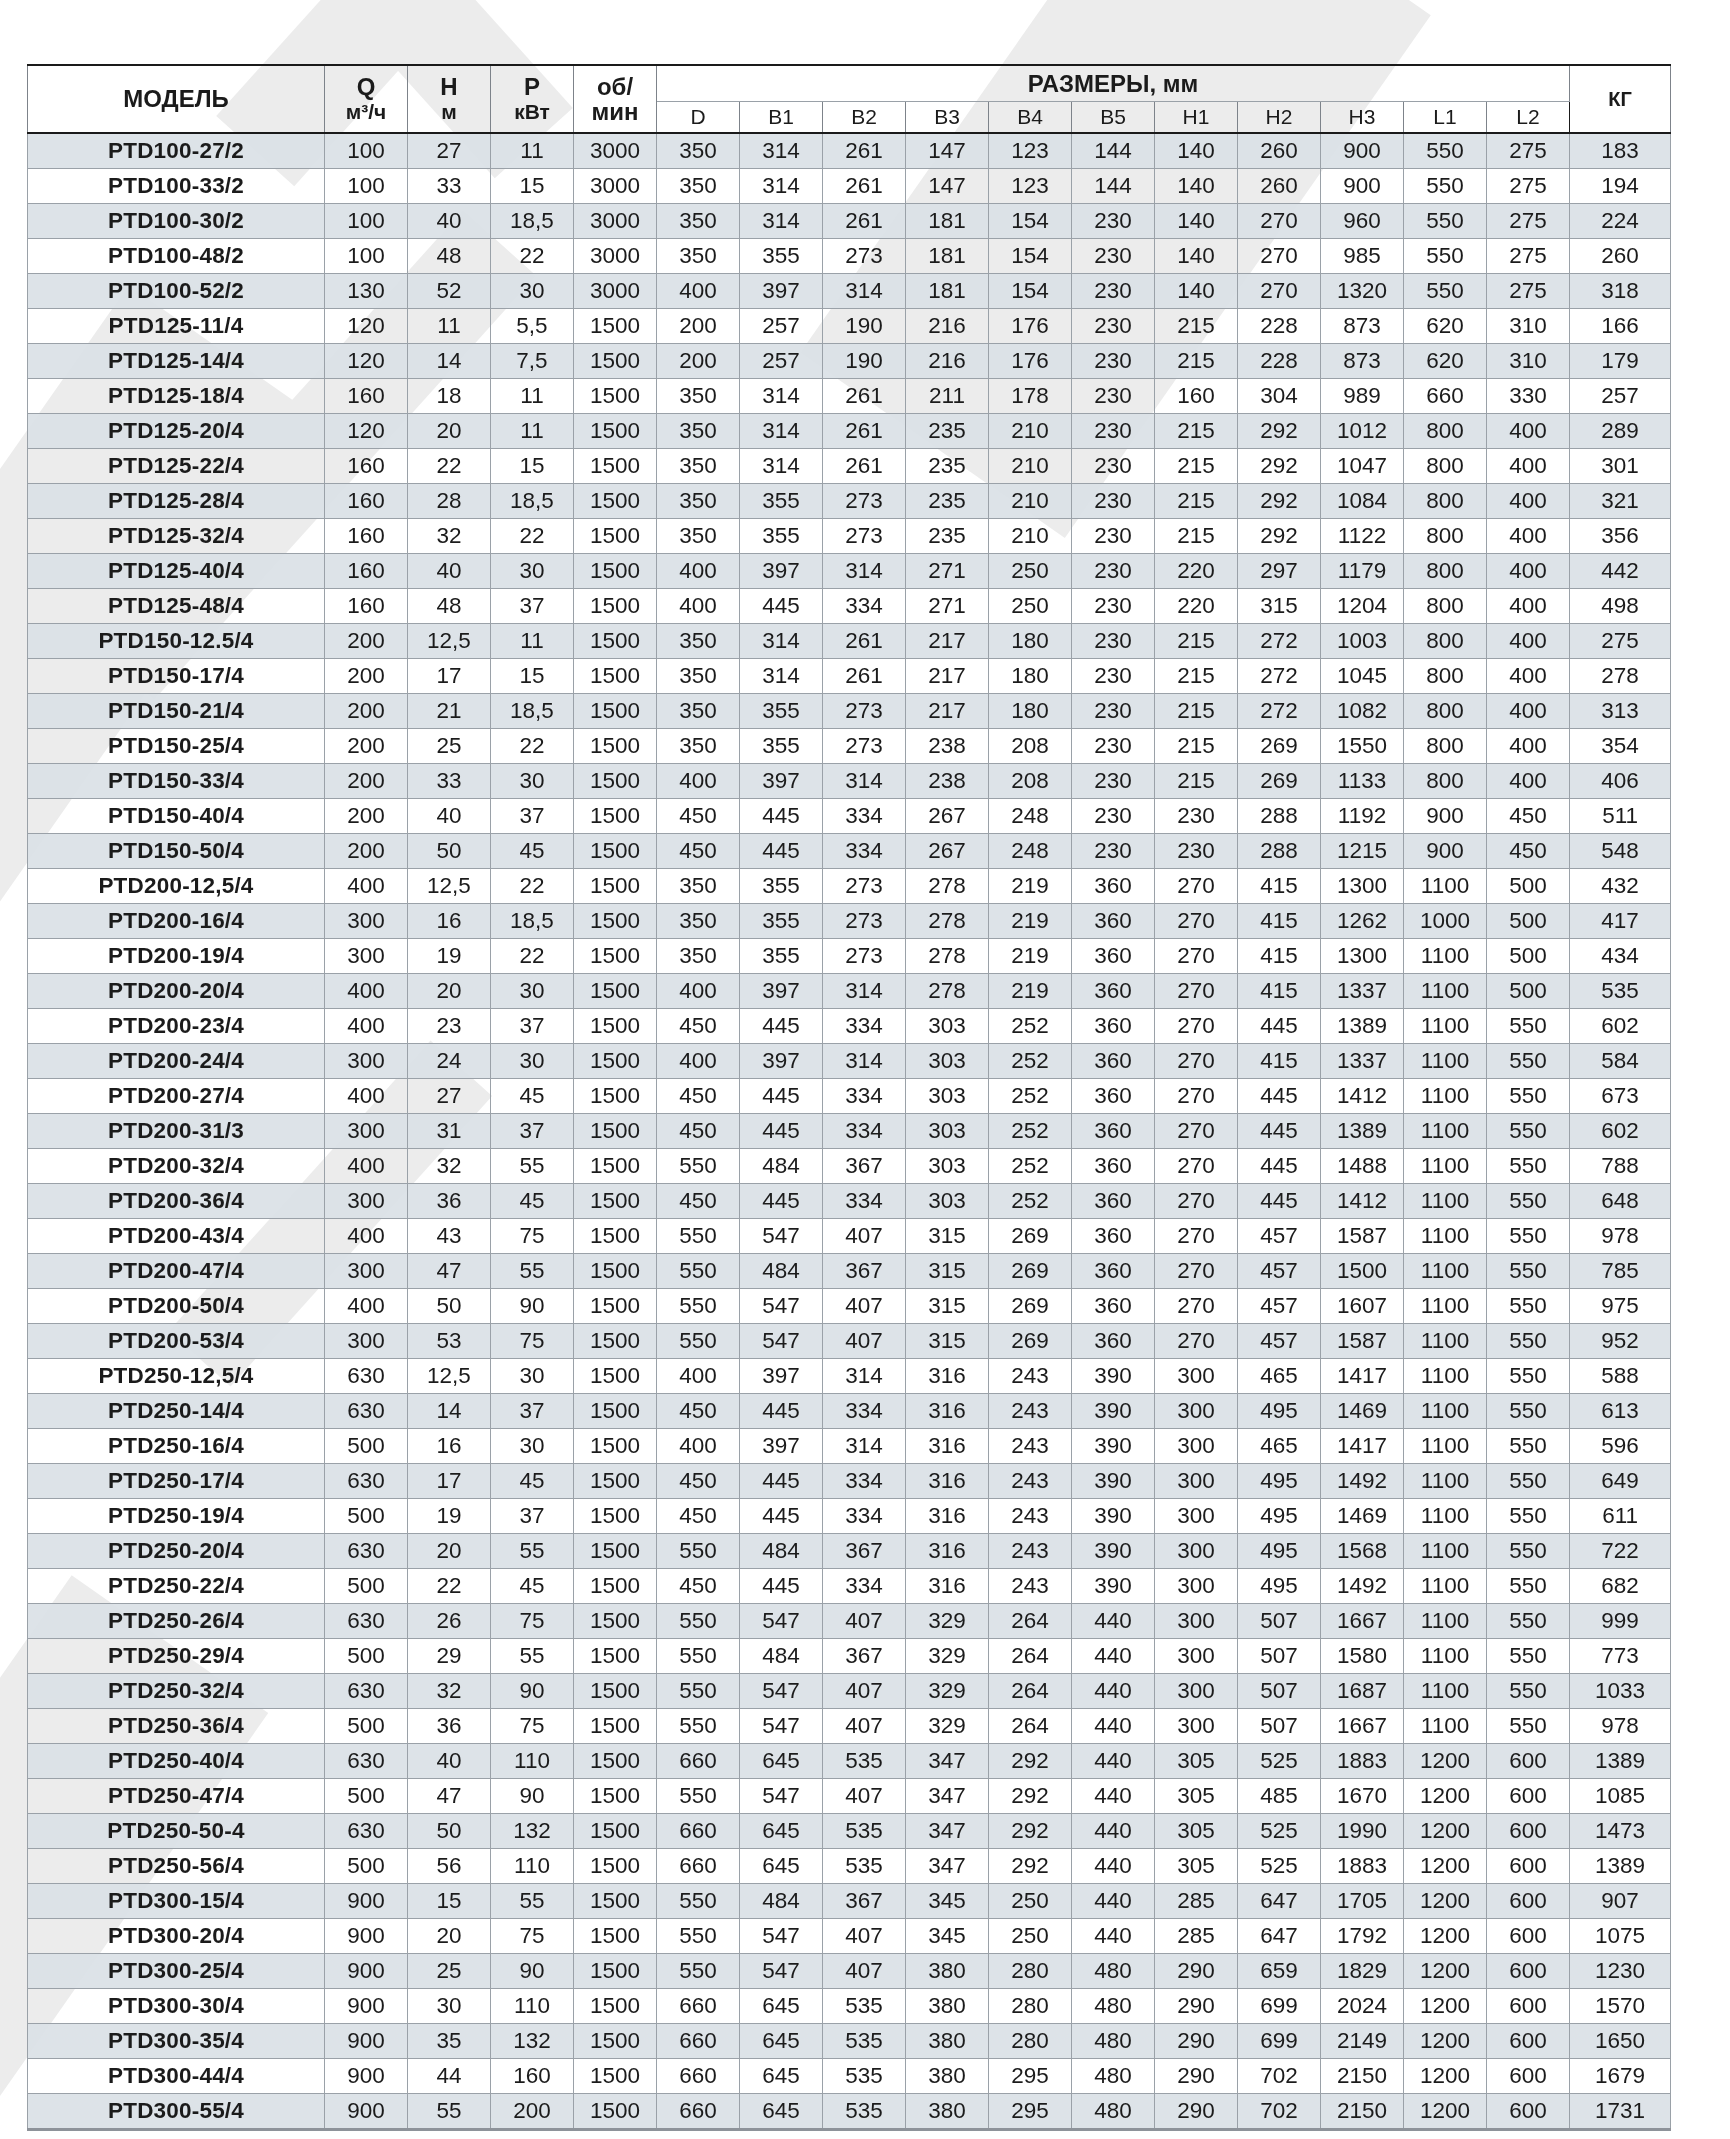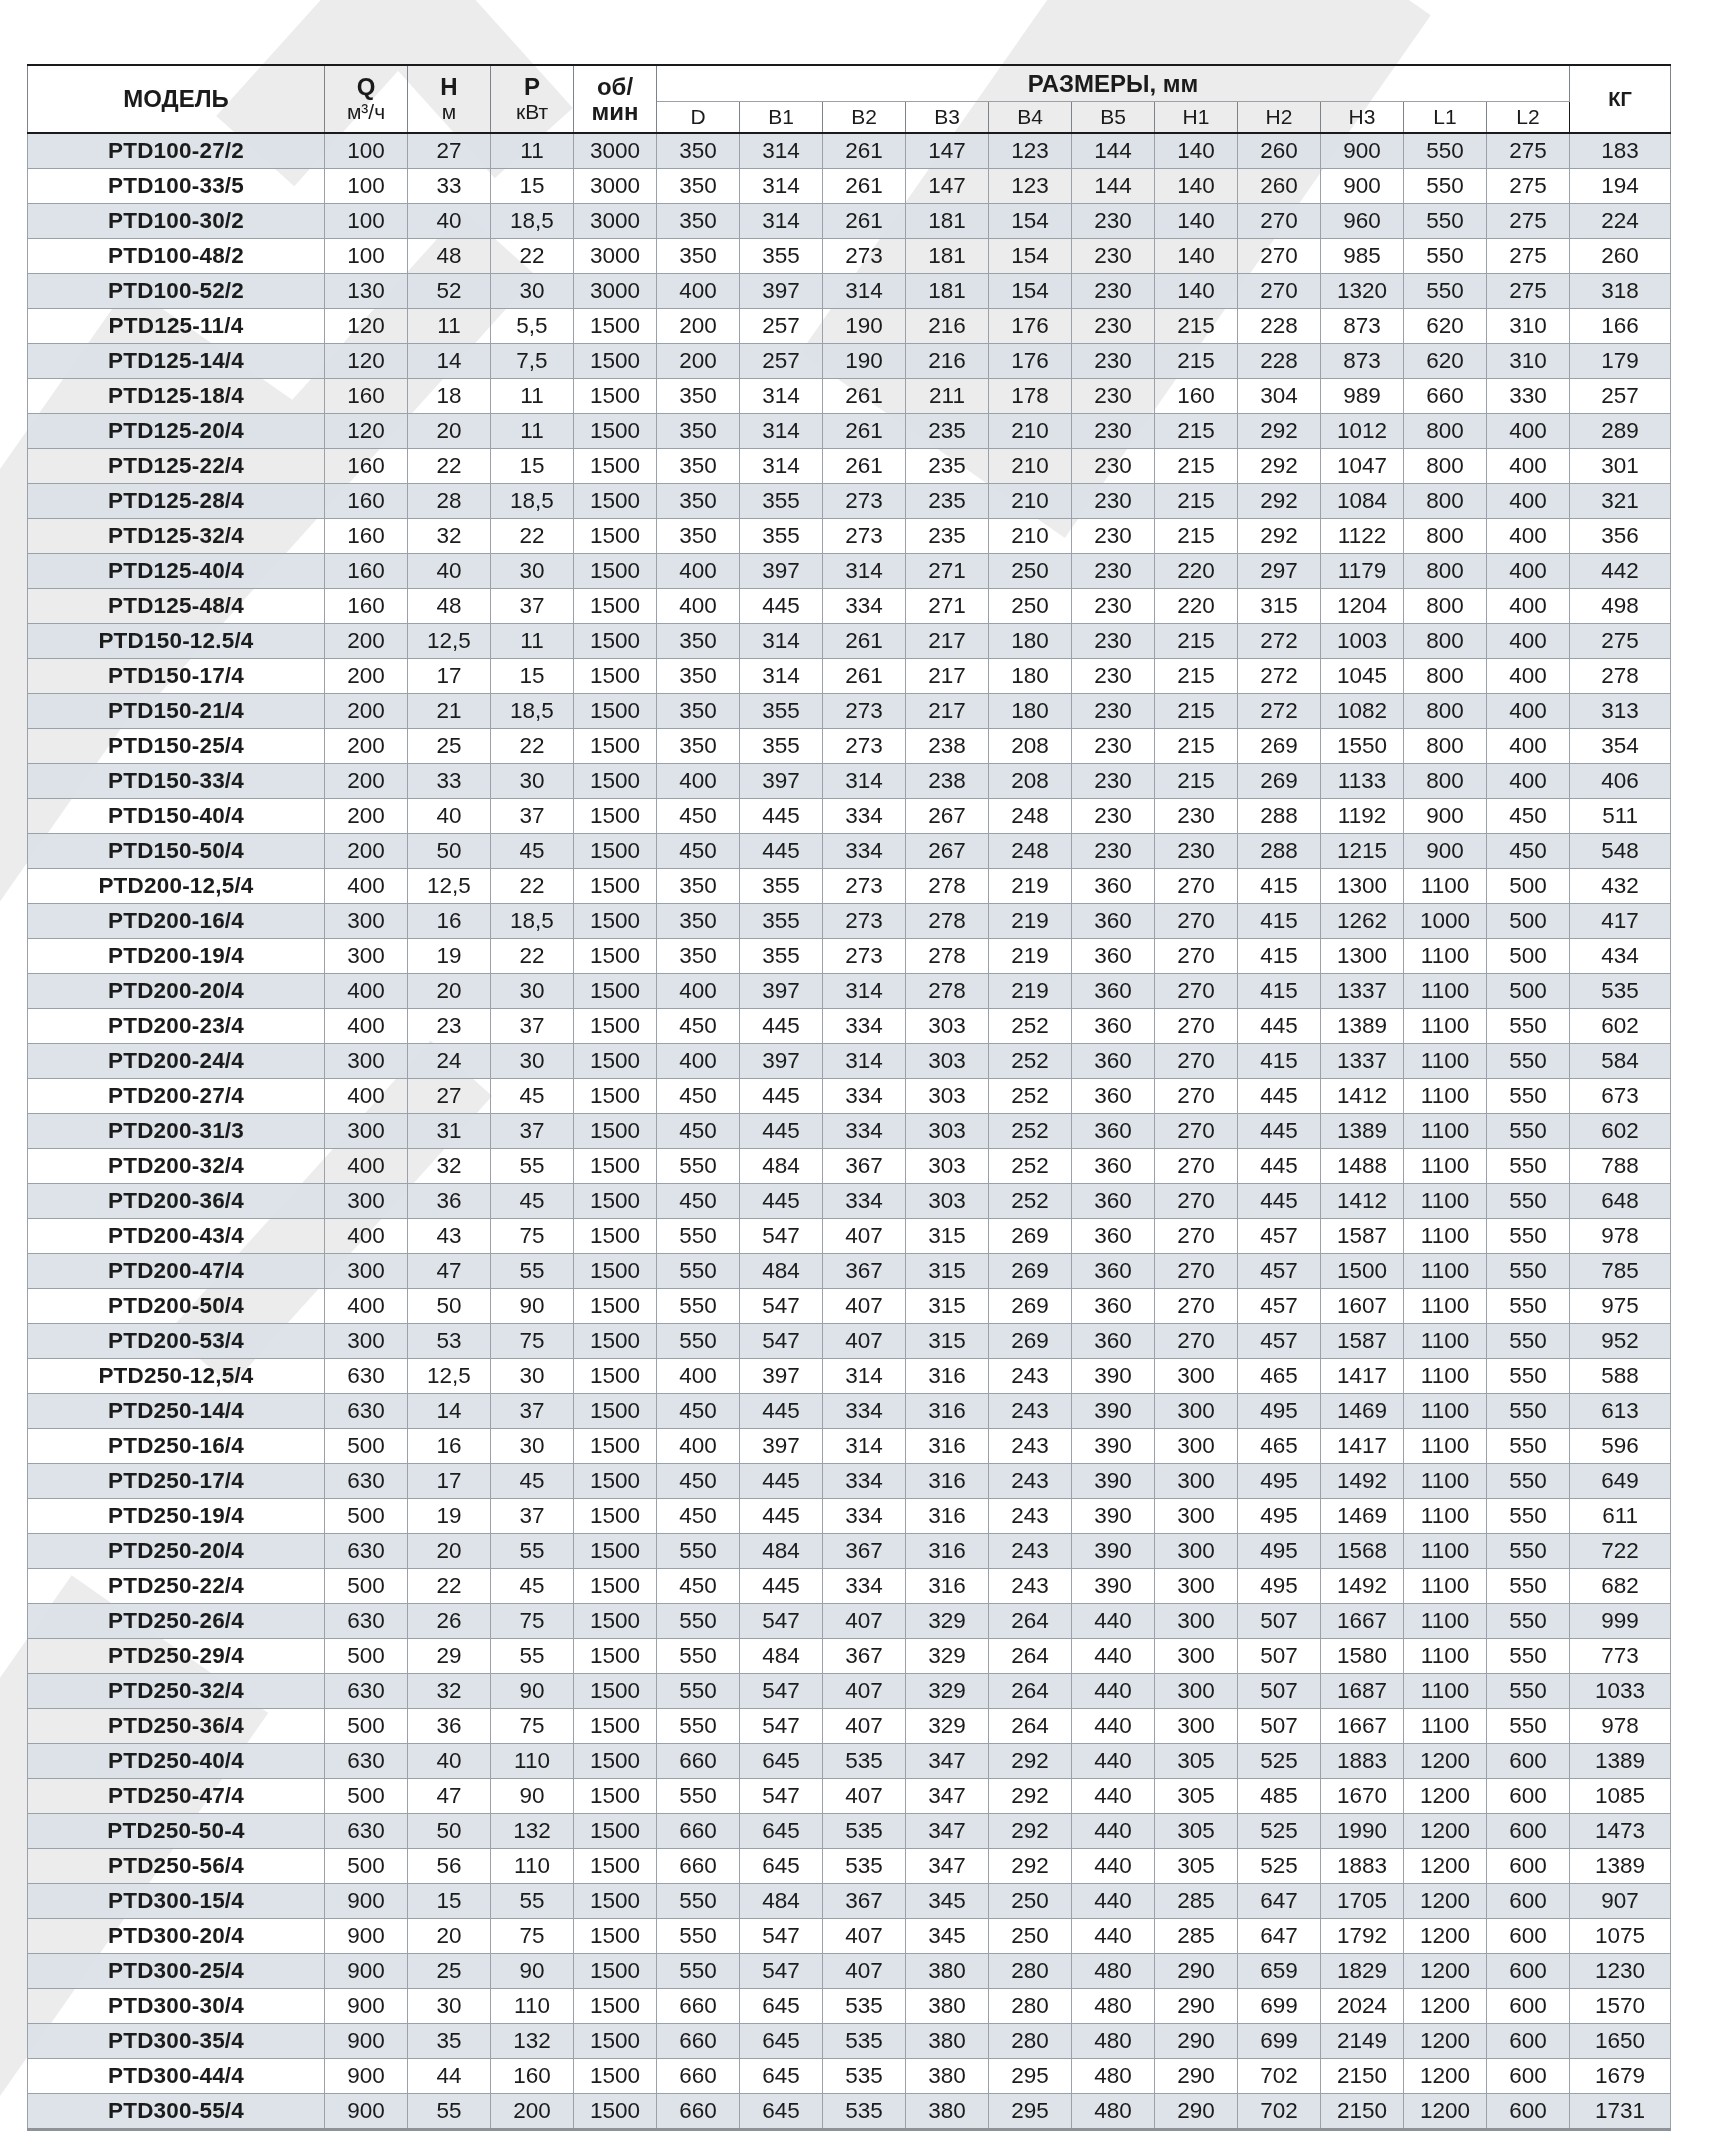--- a/index.html
+++ b/index.html
@@ -24,21 +24,21 @@
     border-left:1.5px solid #4a4f55;border-right:1.5px solid #24272b;
     border-top:2.3px solid #1a1a1a;border-bottom:3px solid #8e939a;
   }
   th,td{
     border:0.8px solid #9aa1a8;
     text-align:center;vertical-align:middle;
     color:#1b1b1b;overflow:hidden;padding:0;
   }
   thead th{background:transparent;border-color:#7d838a;}
   .hsym{font-weight:bold;font-size:24px;line-height:25.5px;}
-  .hunit{font-weight:normal;font-size:21px;line-height:22.5px;margin-top:1.5px;}
+  .hunit{font-weight:bold;font-size:21px;line-height:22.5px;margin-top:1.5px;}
   th.model-h{font-weight:bold;font-size:24px;}
   th.sizes-h{font-weight:bold;font-size:24px;height:35px;border-bottom:0.8px solid #9aa1a8;}
   th.kg-h{font-weight:bold;font-size:20px;border-left:1.5px solid #1a1a1a;}
   tr.hr1 th{height:35px;}
   tr.hr2 th{font-weight:normal;font-size:21px;height:30px;border-bottom:2.3px solid #1a1a1a;}
   th.span2{border-bottom:2.3px solid #1a1a1a;}
   td{font-size:22.5px;height:34px;line-height:34px;white-space:nowrap;}
   td.model{font-weight:bold;font-size:22.5px;letter-spacing:0.2px;}
   tbody tr:nth-child(odd) td{background:rgba(219,225,231,0.95);}
   tbody tr:nth-child(even) td{background:transparent;}
@@ -124,21 +124,21 @@
         <td>123</td>
         <td>144</td>
         <td>140</td>
         <td>260</td>
         <td>900</td>
         <td>550</td>
         <td>275</td>
         <td>183</td>
       </tr>
       <tr>
-        <td class="model">PTD100-33/5</td>
+        <td class="model">PTD100-33/2</td>
         <td>100</td>
         <td>33</td>
         <td>15</td>
         <td>3000</td>
         <td>350</td>
         <td>314</td>
         <td>261</td>
         <td>147</td>
         <td>123</td>
         <td>144</td>

